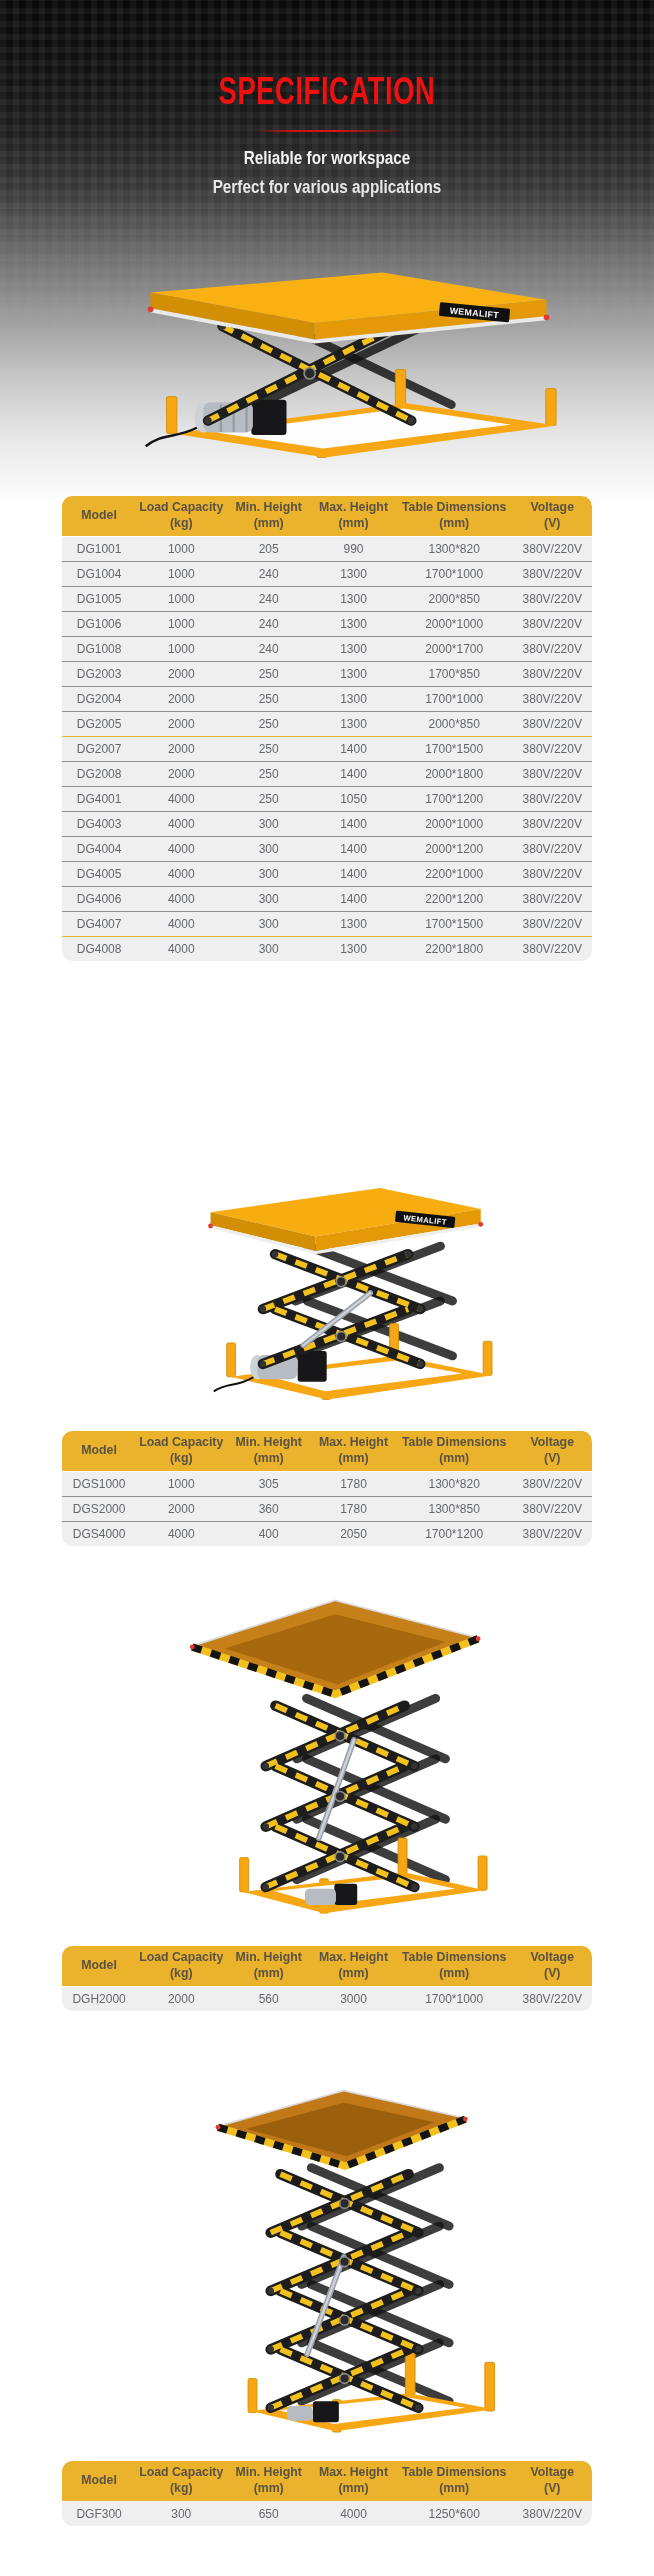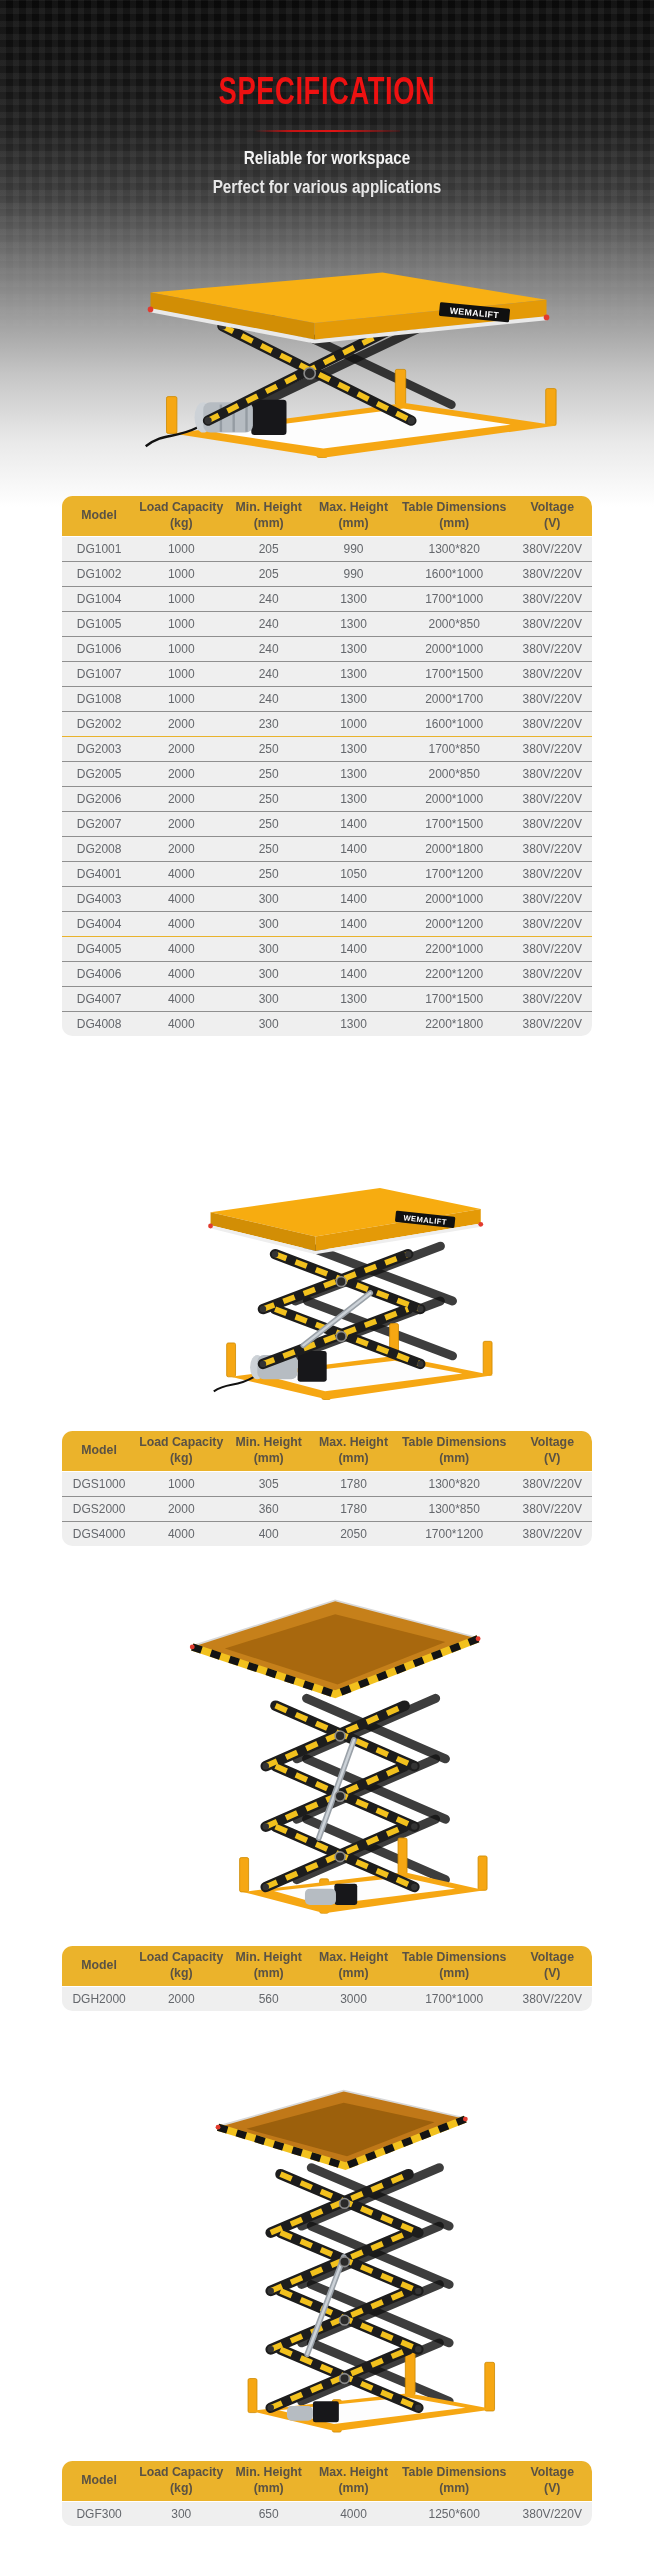--- a/index.html
+++ b/index.html
@@ -361,28 +361,20 @@
 
     <tr>
         <td>DG1001</td>
         <td>1000</td>
         <td>205</td>
         <td>990</td>
         <td>1300*820</td>
         <td>380V/220V</td>
       </tr>
         <tr>
-        <td>DG1002</td>
-        <td>1000</td>
-        <td>205</td>
-        <td>990</td>
-        <td>1600*1000</td>
-        <td>380V/220V</td>
-      </tr>
-        <tr>
         <td>DG1004</td>
         <td>1000</td>
         <td>240</td>
         <td>1300</td>
         <td>1700*1000</td>
         <td>380V/220V</td>
       </tr>
         <tr>
         <td>DG1005</td>
         <td>1000</td>
@@ -393,65 +385,49 @@
       </tr>
         <tr>
         <td>DG1006</td>
         <td>1000</td>
         <td>240</td>
         <td>1300</td>
         <td>2000*1000</td>
         <td>380V/220V</td>
       </tr>
         <tr>
-        <td>DG1007</td>
-        <td>1000</td>
-        <td>240</td>
-        <td>1300</td>
-        <td>1700*1500</td>
-        <td>380V/220V</td>
-      </tr>
-        <tr>
         <td>DG1008</td>
         <td>1000</td>
         <td>240</td>
         <td>1300</td>
         <td>2000*1700</td>
         <td>380V/220V</td>
       </tr>
         <tr>
-        <td>DG2002</td>
-        <td>2000</td>
-        <td>230</td>
-        <td>1000</td>
-        <td>1600*1000</td>
-        <td>380V/220V</td>
-      </tr>
-        <tr>
         <td>DG2003</td>
         <td>2000</td>
         <td>250</td>
         <td>1300</td>
         <td>1700*850</td>
         <td>380V/220V</td>
       </tr>
         <tr>
+        <td>DG2004</td>
+        <td>2000</td>
+        <td>250</td>
+        <td>1300</td>
+        <td>1700*1000</td>
+        <td>380V/220V</td>
+      </tr>
+        <tr>
         <td>DG2005</td>
         <td>2000</td>
         <td>250</td>
         <td>1300</td>
         <td>2000*850</td>
-        <td>380V/220V</td>
-      </tr>
-        <tr>
-        <td>DG2006</td>
-        <td>2000</td>
-        <td>250</td>
-        <td>1300</td>
-        <td>2000*1000</td>
         <td>380V/220V</td>
       </tr>
         <tr>
         <td>DG2007</td>
         <td>2000</td>
         <td>250</td>
         <td>1400</td>
         <td>1700*1500</td>
         <td>380V/220V</td>
       </tr>

